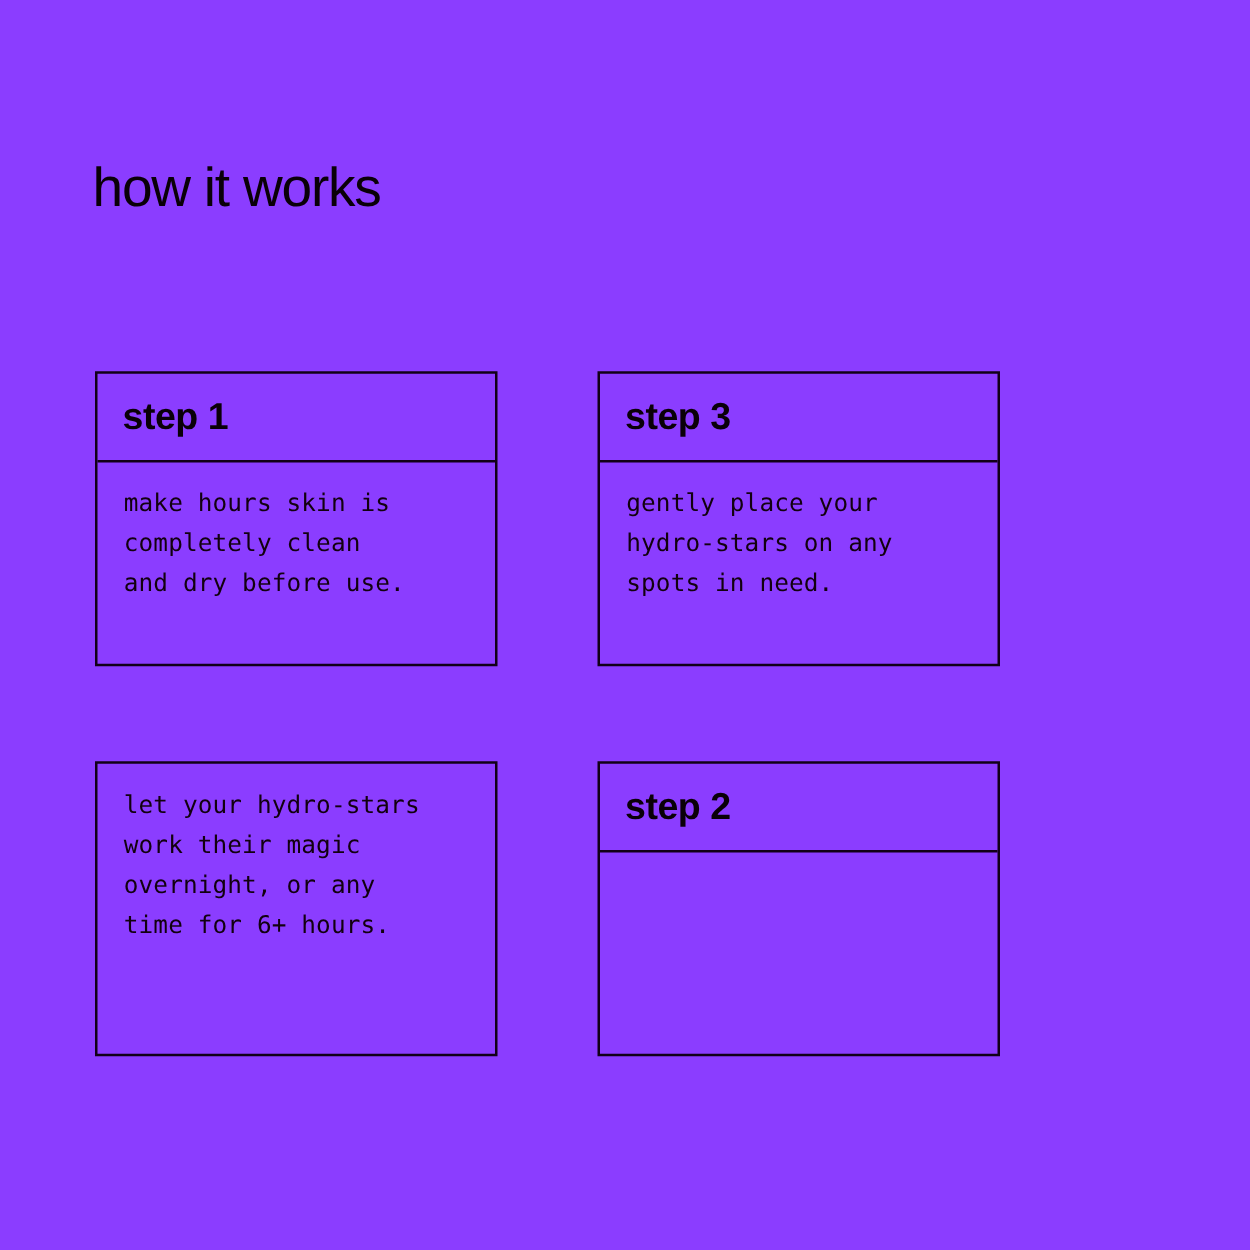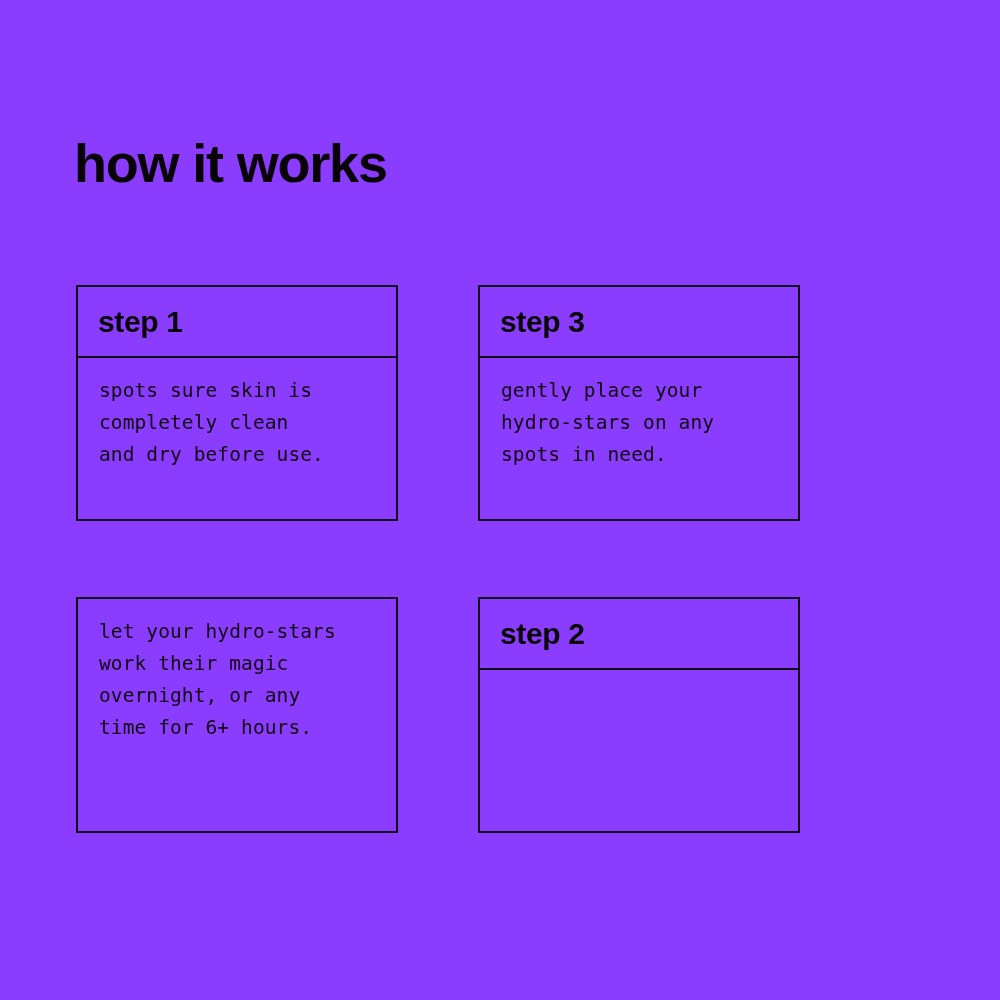--- a/index.html
+++ b/index.html
@@ -16,31 +16,31 @@
   }
   .page {
     position: absolute;
     inset: 0;
   }
   .page-title {
     position: absolute;
     left: 74px;
     top: 96px;
     font-family: "Liberation Sans", sans-serif;
-    font-size: 54px;
-    font-weight: 700;
+    font-size: 44px;
+    font-weight: 400;
     letter-spacing: -0.022em;
     color: #0a0008;
     line-height: 1.16;
     white-space: nowrap;
   }
   .steps-grid {
     position: absolute;
     left: 76px;
-    top: 285px;
+    top: 297px;
     width: 724px;
     display: grid;
     grid-template-columns: 322px 322px;
     grid-template-rows: 236px 236px;
     column-gap: 80px;
     row-gap: 76px;
   }
   .step-card {
     border: 2px solid #120018;
     box-sizing: border-box;
@@ -88,21 +88,21 @@
 
   <h1 class="page-title">how it works</h1>
 
   <div class="steps-grid">
 
     <div class="step-card">
       <div class="step-card-header">
         <span class="step-card-title">step 1</span>
       </div>
       <div class="step-card-body">
-        <p class="step-card-text">spots sure skin is
+        <p class="step-card-text">make hours skin is
 completely clean
 and dry before use.</p>
       </div>
     </div>
 
     <div class="step-card">
       <div class="step-card-header">
         <span class="step-card-title">step 3</span>
       </div>
       <div class="step-card-body">

